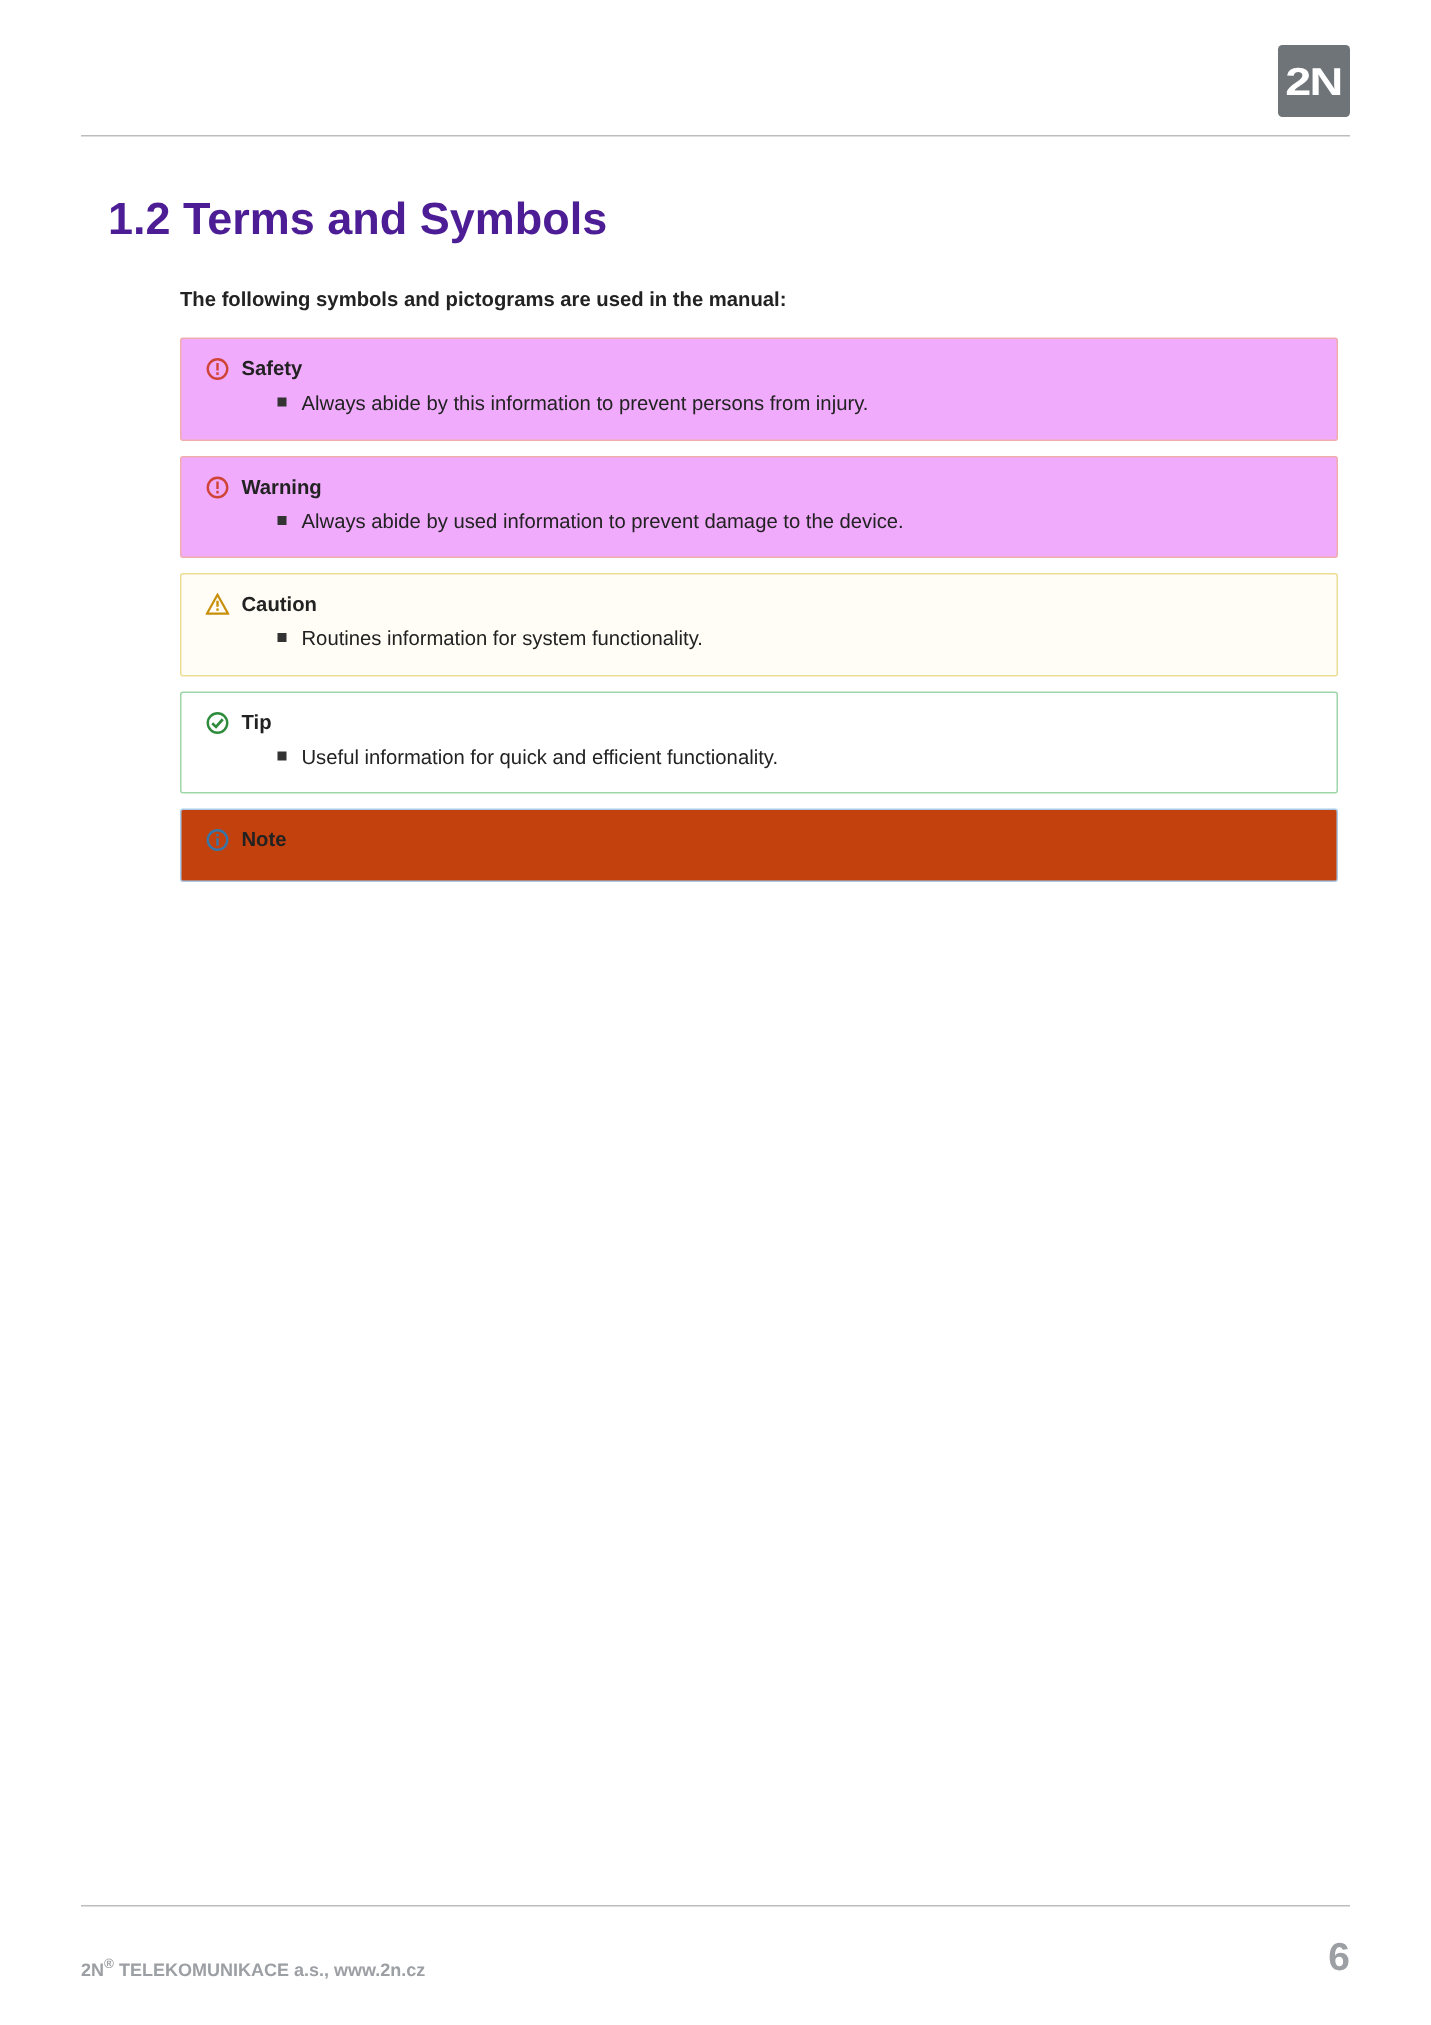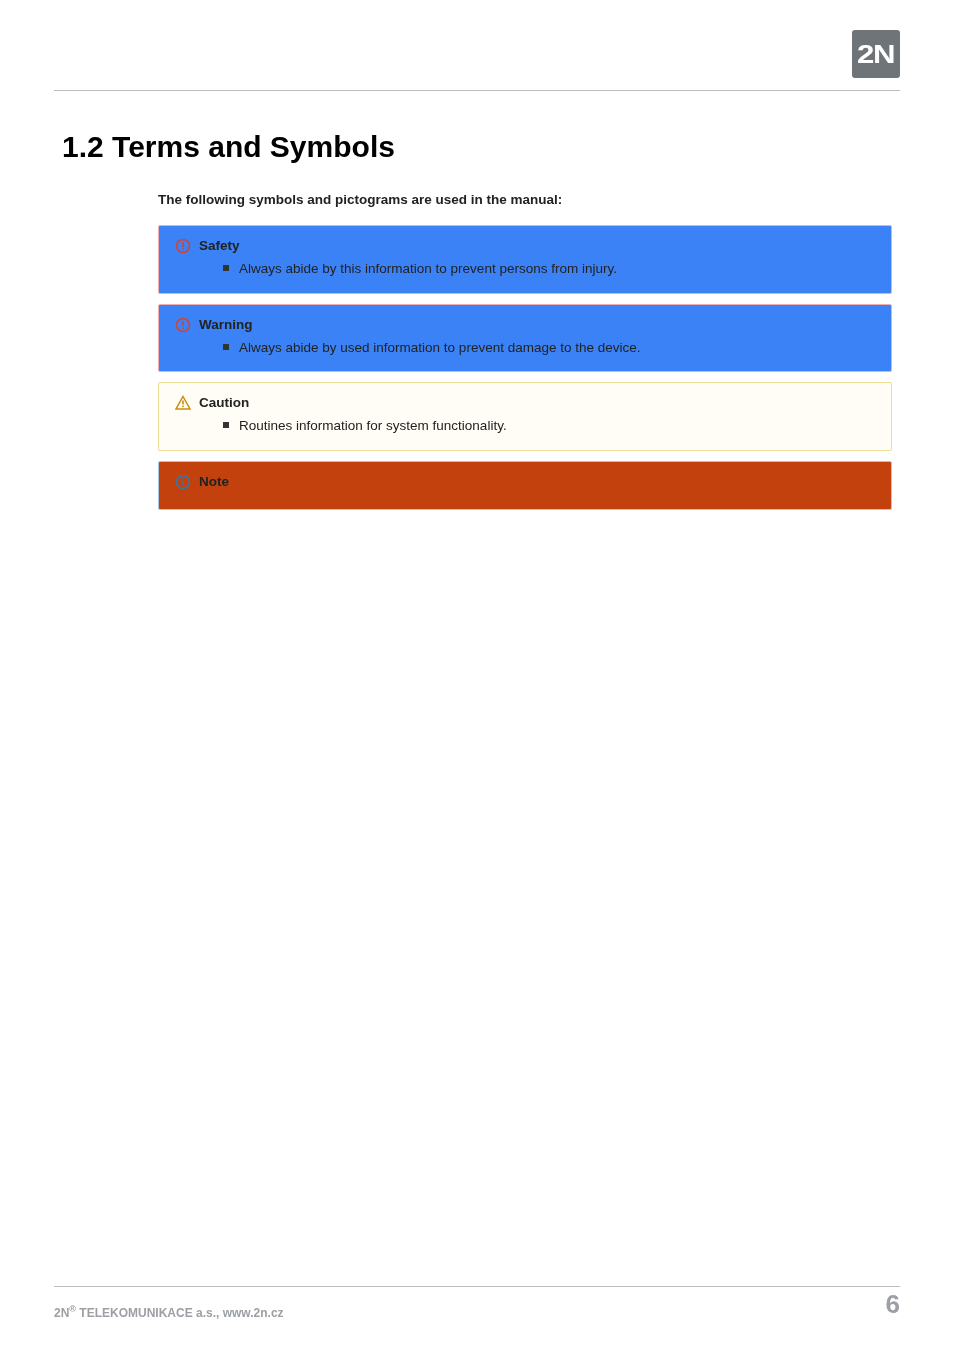--- a/index.html
+++ b/index.html
@@ -48,25 +48,25 @@
   .content {
     position: absolute;
     top: 130px;
     left: 54px;
     right: 54px;
   }
   h1 {
     font-family: Arial, Helvetica, sans-serif;
     font-weight: 700;
     font-size: 30px;
-    margin: 0 0 28px 8px;
-    color: #000000;
+    margin: 0 0 28px 18px;
+    color: #4c1d95;
   }
   .lead {
-    margin-left: 104px;
+    margin-left: 66px;
     margin-right: 8px;
   }
   .lead-text {
     font-weight: 700;
     font-size: 13.5px;
     margin: 10px 0 18px 0;
   }
   .callout {
     border-width: 1px;
     border-style: solid;
@@ -102,21 +102,21 @@
     content: "";
     position: absolute;
     left: 0;
     top: 6px;
     width: 6px;
     height: 6px;
     background: #333;
   }
   .safety, .warning {
     border-color: #f0adad;
-    background: #3b82f6;
+    background: #f0abfc;
   }
   .safety .callout-icon svg, .warning .callout-icon svg { stroke: #d04437; fill: #d04437; }
   .caution {
     border-color: #ecdd96;
     background: #fffdf6;
   }
   .caution .callout-icon svg { stroke: #c8900a; fill: #c8900a; }
   .tip {
     border-color: #9fd6a7;
     background: #fff;
@@ -127,21 +127,21 @@
     background: #c2410c;
   }
   .note .callout-icon svg { stroke: #3876a8; fill: #3876a8; }
   .b { font-weight: 400; }
   .footer {
     position: absolute;
     bottom: 30px;
     left: 54px;
     right: 54px;
     border-top: 1px solid #bdbdbd;
-    padding-top: 2px;
+    padding-top: 18px;
     display: flex;
     justify-content: space-between;
     align-items: flex-end;
     color: #9ca0a4;
     font-family: Arial, sans-serif;
   }
   .footer-left {
     font-size: 12px;
     font-weight: 700;
   }
@@ -209,20 +209,34 @@
                 <rect x="7.2" y="10.6" width="1.6" height="1.6" stroke="none"></rect>
               </svg>
           </span>
           <span>Caution</span>
         </div>
         <ul>
           <li><span class="b">Routines information</span><span> for system functionality.</span></li>
         </ul>
       </div>
 
+      <div class="callout tip">
+        <div class="callout-title">
+          <span class="callout-icon">
+            <svg viewBox="0 0 16 16">
+                <circle cx="8" cy="8" r="6.5" fill="none" stroke-width="1.6"></circle>
+                <polyline points="4.5,8.2 7,10.6 11.5,5.5" fill="none" stroke-width="1.8"></polyline>
+              </svg>
+          </span>
+          <span>Tip</span>
+        </div>
+        <ul>
+          <li><span class="b">Useful information</span><span> for quick and efficient functionality.</span></li>
+        </ul>
+      </div>
 
       <div class="callout note">
         <div class="callout-title">
           <span class="callout-icon">
             <svg viewBox="0 0 16 16">
                 <circle cx="8" cy="8" r="6.5" fill="none" stroke-width="1.6"></circle>
                 <rect x="7.2" y="6.8" width="1.6" height="5" stroke="none"></rect>
                 <rect x="7.2" y="4" width="1.6" height="1.6" stroke="none"></rect>
               </svg>
           </span>

